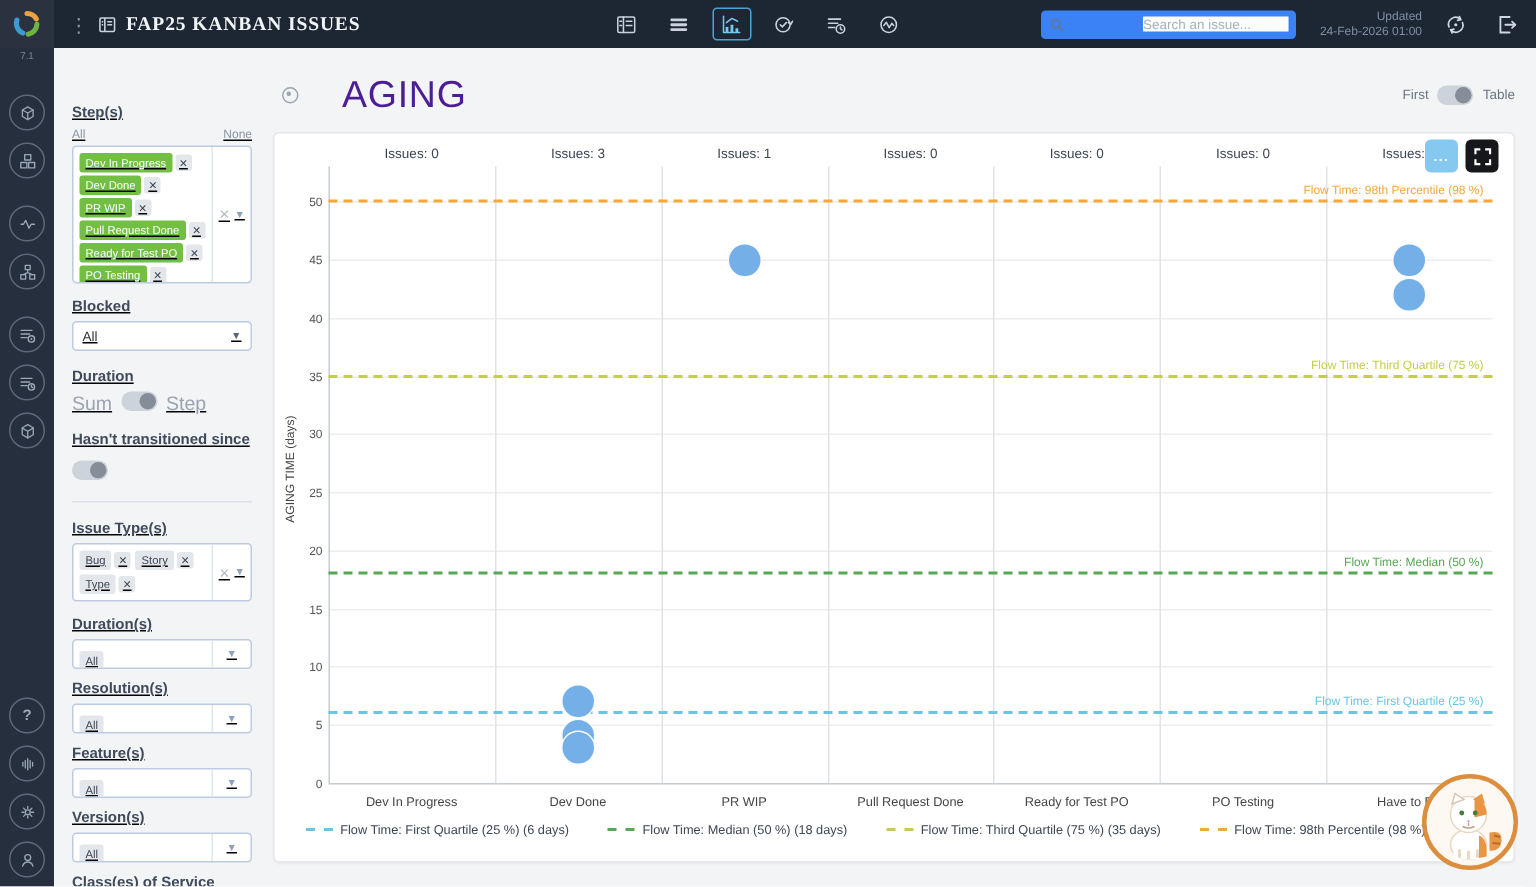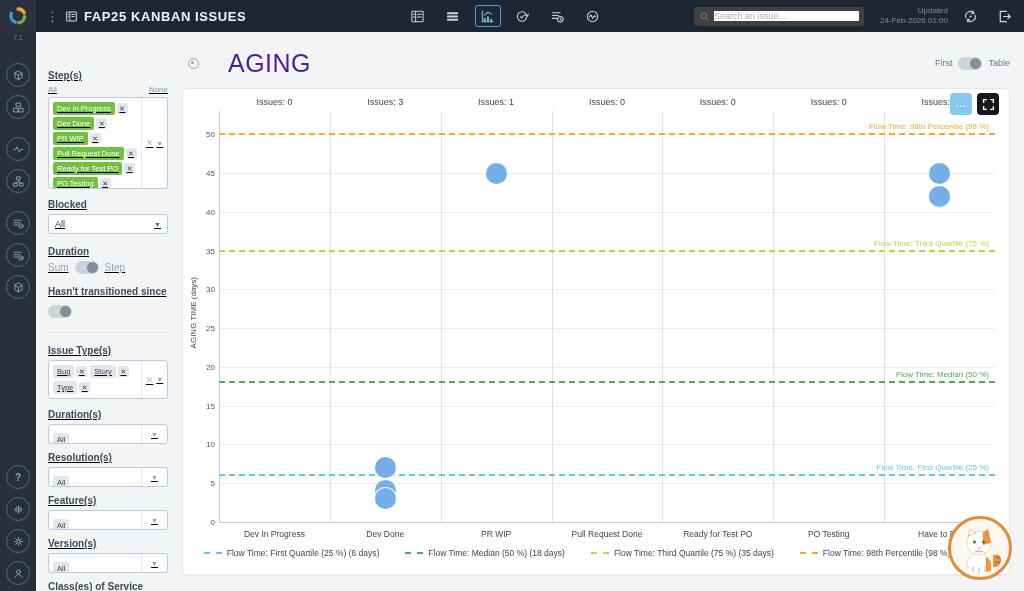--- a/index.html
+++ b/index.html
@@ -5,27 +5,27 @@
   * { margin:0; padding:0; box-sizing:border-box; }
   html,body { width:1024px; height:591px; overflow:hidden; }
   body { font-family:"Liberation Sans", sans-serif; background:#f3f4f6; position:relative; }
 
   
   .topbar { position:absolute; left:0; top:0; width:1024px; height:32px; background:#1d2734;
             display:flex; align-items:center; z-index:30; }
   .logo-box { width:36px; height:32px; background:#2a3240; display:flex; align-items:center; justify-content:center; flex:0 0 36px; }
   .kebab { color:#8b97a6; font-size:13px; margin:0 6px 0 10px; cursor:pointer; }
   .hdr-board { color:#c9d2dd; margin-right:6px; display:flex; }
-  .app-title { color:#f2f5f8; font-size:13px; font-weight:bold; letter-spacing:.6px; white-space:nowrap; }
+  .app-title { color:#f2f5f8; font-size:13px; font-weight:bold; letter-spacing:.6px; white-space:nowrap;font-family:Liberation Serif, serif; }
   .tool-icons { display:flex; gap:9px; margin-left:auto; }
   .tool-btn { width:26px; height:22px; display:flex; align-items:center; justify-content:center;
               color:#c9d2dd; border:1px solid transparent; border-radius:3px; cursor:pointer; }
   .tool-btn.active { border-color:#4aa3d6; color:#7ec3ea; }
-  .search-wrap { margin-left:88px; width:170px; height:19px; background:#404040; border-radius:3px;
-                 display:flex; align-items:center; padding:0 5px; }
+  .search-wrap { margin-left:88px; width:170px; height:19px; background:#3b82f6; border-radius:3px;
+                 display:flex; align-items:center; padding:0 5px;gap:48px; }
   .search-wrap svg { color:#6b7684; flex:0 0 auto; }
   .search-wrap input { border:0; outline:0; width:100%; font-size:9px; color:#333; margin-left:4px; font-family:"Liberation Sans",sans-serif; }
   .search-wrap input::placeholder { color:#a7b0ba; }
   .updated { margin-left:16px; text-align:right; color:#7f8ea3; font-size:8px; line-height:10px; white-space:nowrap; }
   .hdr-ic { width:24px; height:22px; display:flex; align-items:center; justify-content:center; color:#cfd6df; cursor:pointer; margin-left:10px; }
   .hdr-ic:last-child { margin-right:8px; }
 
   
   .rail { position:absolute; left:0; top:32px; width:36px; height:559px; background:#262f3d; z-index:20;
           display:flex; flex-direction:column; align-items:center; }
@@ -53,21 +53,21 @@
   .tag { font-size:7.5px; padding:2px 4px; border-radius:2px; white-space:nowrap; }
   .tag.green { background:#72bf44; color:#fff; }
   .tag.gray { background:#e3e6ea; color:#3c4654; }
   .tag-x { background:#e3e6ea; color:#3c4654; font-size:7px; width:11px; height:11px; border-radius:2px;
            display:flex; align-items:center; justify-content:center; cursor:pointer; }
   .wrap-tags .tags { display:flex; flex-wrap:wrap; gap:3px; align-content:flex-start; }
   .select { background:#fff; border:1px solid #bccbe2; border-radius:3px; height:20px; display:flex;
             align-items:center; padding:0 6px; font-size:9px; color:#333; justify-content:space-between; cursor:pointer; }
   .select .caret { color:#5a6472; font-size:7px; }
   .mb10 { margin-bottom:10px; } .mb8 { margin-bottom:8px; } .mt12 { margin-top:12px; }
-  .toggle-row { display:flex; align-items:center; gap:6px; font-size:10px; color:#9aa4b0; margin-bottom:12px; }
+  .toggle-row { display:flex; align-items:flex-start; gap:6px; font-size:13px; color:#9aa4b0; margin-bottom:12px; }
   .switch { width:24px; height:13px; background:#cdd3da; border-radius:7px; position:relative; cursor:pointer; flex:0 0 auto; }
   .switch .knob { position:absolute; right:1px; top:1px; width:11px; height:11px; border-radius:50%; background:#848d98; }
   .divider { border:0; border-top:1px solid #dde1e7; margin:2px 0 12px 0; }
 
   
   .content { position:absolute; left:180px; top:32px; right:0; bottom:0; }
   .page-head { position:absolute; left:8px; top:16px; right:14px; height:30px; display:flex; align-items:center; }
   .aging-ic { width:11px; height:11px; border:1px solid #9aa5b1; border-radius:50%; margin-right:6px; position:relative; }
   .aging-ic::after { content:""; position:absolute; left:2px; top:2px; width:3px; height:3px; background:#9aa5b1; border-radius:50%; }
   .page-title { font-size:25px; color:#4c1d95; font-weight:500; letter-spacing:.5px;margin-left:23px; }

